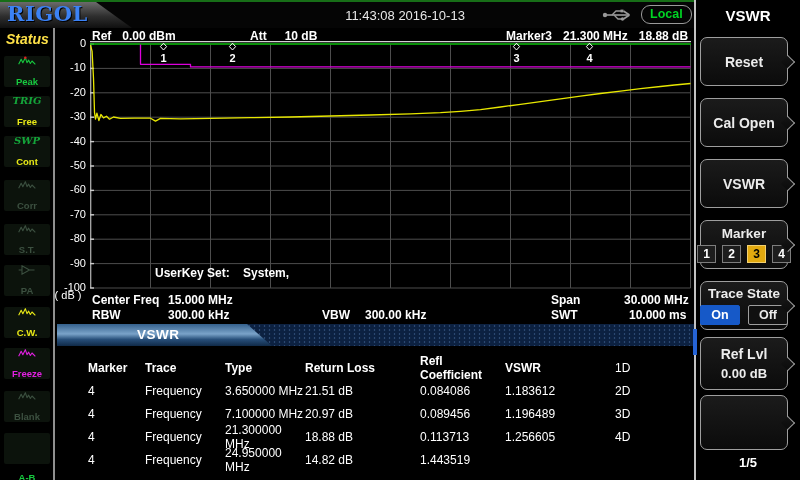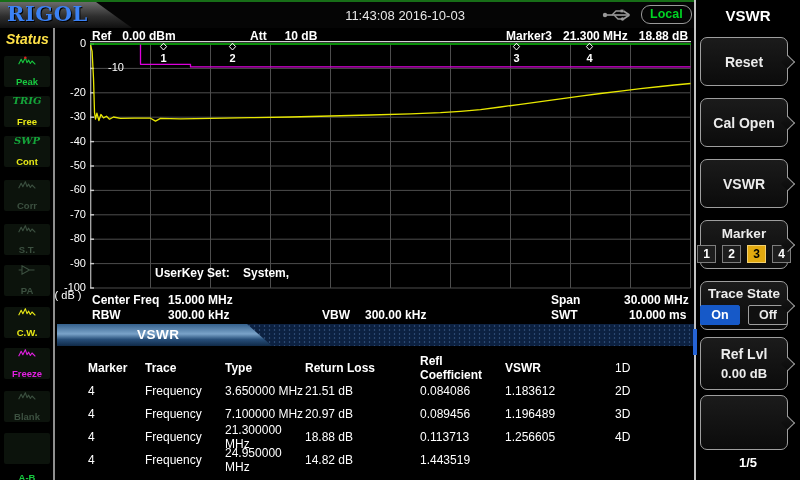--- a/index.html
+++ b/index.html
@@ -89,21 +89,21 @@
       color:#e8e8e8;font-size:12.5px;font-weight:bold;display:flex;align-items:center;justify-content:center;}
   .tg-opt.sel{background:#1659c8;border-color:#1659c8;color:#fff;}
 </style>
 </head>
 <body>
 
 <div class="abs topbar">
   <div class="abs top-green"></div>
   <div class="abs logo-plate"></div>
   <div class="abs logo-text">RIGOL</div>
-  <div class="abs top-time">11:43:08 2016-10-03</div>
+  <div class="abs top-time">11:43:08 2016-10-13</div>
   <svg class="abs usb-icon" width="34" height="14" viewBox="0 0 34 14">
     <circle cx="3" cy="7" r="2.2" fill="#999"></circle>
     <path d="M5,7 H27" stroke="#999" stroke-width="1.6" fill="none"></path>
     <path d="M27.5,7 l-6,-4 M27.5,7 l-6,4" stroke="#999" stroke-width="1.6" fill="none"></path>
     <path d="M10,7 l4,-4 h5 M12,7 l4,4 h4" stroke="#999" stroke-width="1.3" fill="none"></path>
     <rect x="18.5" y="1.6" width="3" height="2.8" fill="#999"></rect>
     <circle cx="20.5" cy="11" r="1.7" fill="#999"></circle>
   </svg>
   <div class="abs local-badge">Local</div>
 </div>
@@ -231,21 +231,21 @@
     <text x="73.5" y="21" fill="#fff" font-size="11" font-weight="bold" text-anchor="middle" font-family="Liberation Sans, sans-serif">1</text>
     <path d="M142.5,2.2 l3.1,3.4 l-3.1,3.4 l-3.1,-3.4 Z" stroke="#fff" stroke-width="1" fill="none"></path>
     <text x="142.5" y="21" fill="#fff" font-size="11" font-weight="bold" text-anchor="middle" font-family="Liberation Sans, sans-serif">2</text>
     <path d="M426.5,2.2 l3.1,3.4 l-3.1,3.4 l-3.1,-3.4 Z" stroke="#fff" stroke-width="1" fill="none"></path>
     <text x="426.5" y="21" fill="#fff" font-size="11" font-weight="bold" text-anchor="middle" font-family="Liberation Sans, sans-serif">3</text>
     <path d="M499.5,2.2 l3.1,3.4 l-3.1,3.4 l-3.1,-3.4 Z" stroke="#fff" stroke-width="1" fill="none"></path>
     <text x="499.5" y="21" fill="#fff" font-size="11" font-weight="bold" text-anchor="middle" font-family="Liberation Sans, sans-serif">4</text>
   </svg>
 <div id="yticks">
     <div class="abs ytick" style="top: 37px;">0</div>
-    <div class="abs ytick" style="top: 61.4px; padding-left: 38px;">-10</div>
+    <div class="abs ytick" style="top: 61.4px;">-10</div>
     <div class="abs ytick" style="top: 85.8px;">-20</div>
     <div class="abs ytick" style="top: 110.2px;">-30</div>
     <div class="abs ytick" style="top: 134.6px;">-40</div>
     <div class="abs ytick" style="top: 159px;">-50</div>
     <div class="abs ytick" style="top: 183.4px;">-60</div>
     <div class="abs ytick" style="top: 207.8px;">-70</div>
     <div class="abs ytick" style="top: 232.2px;">-80</div>
     <div class="abs ytick" style="top: 256.6px;">-90</div>
     <div class="abs ytick" style="top: 281px;">-100</div>
   </div>

